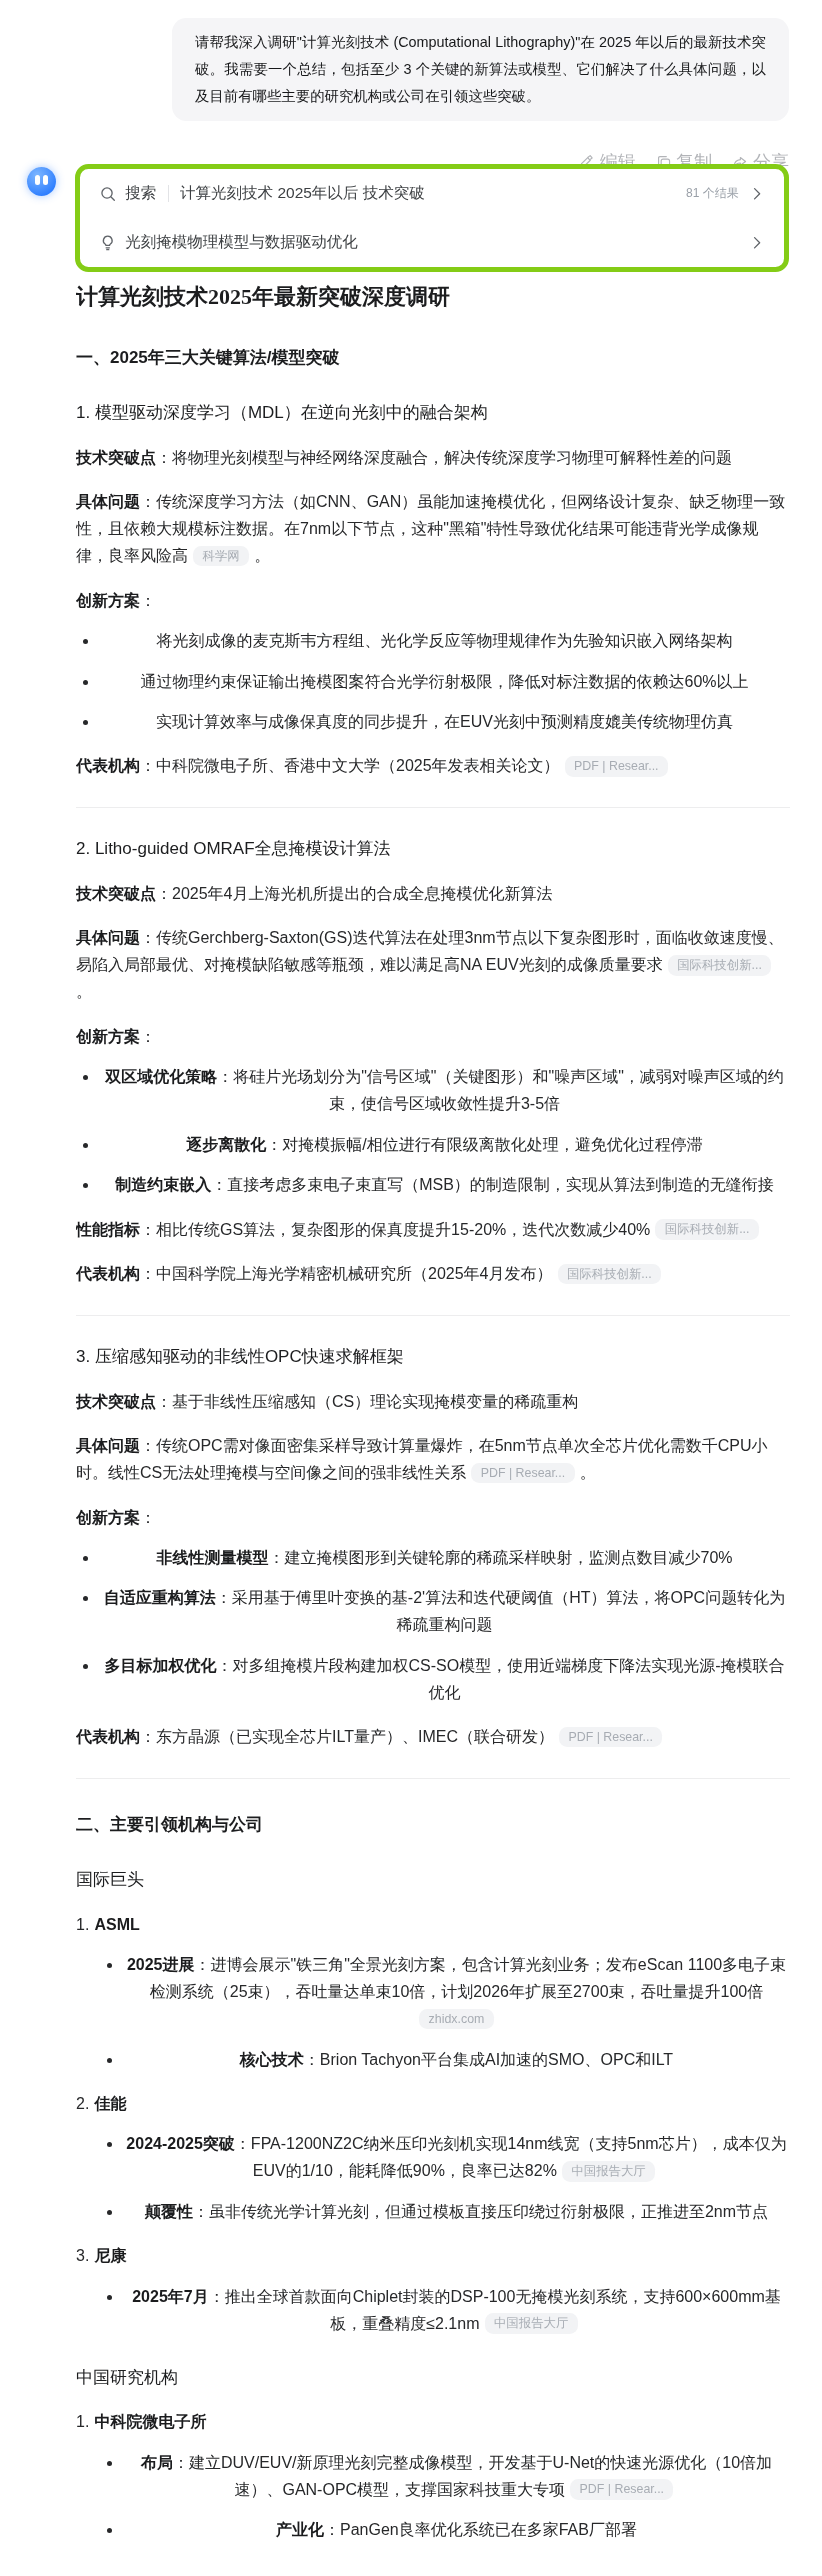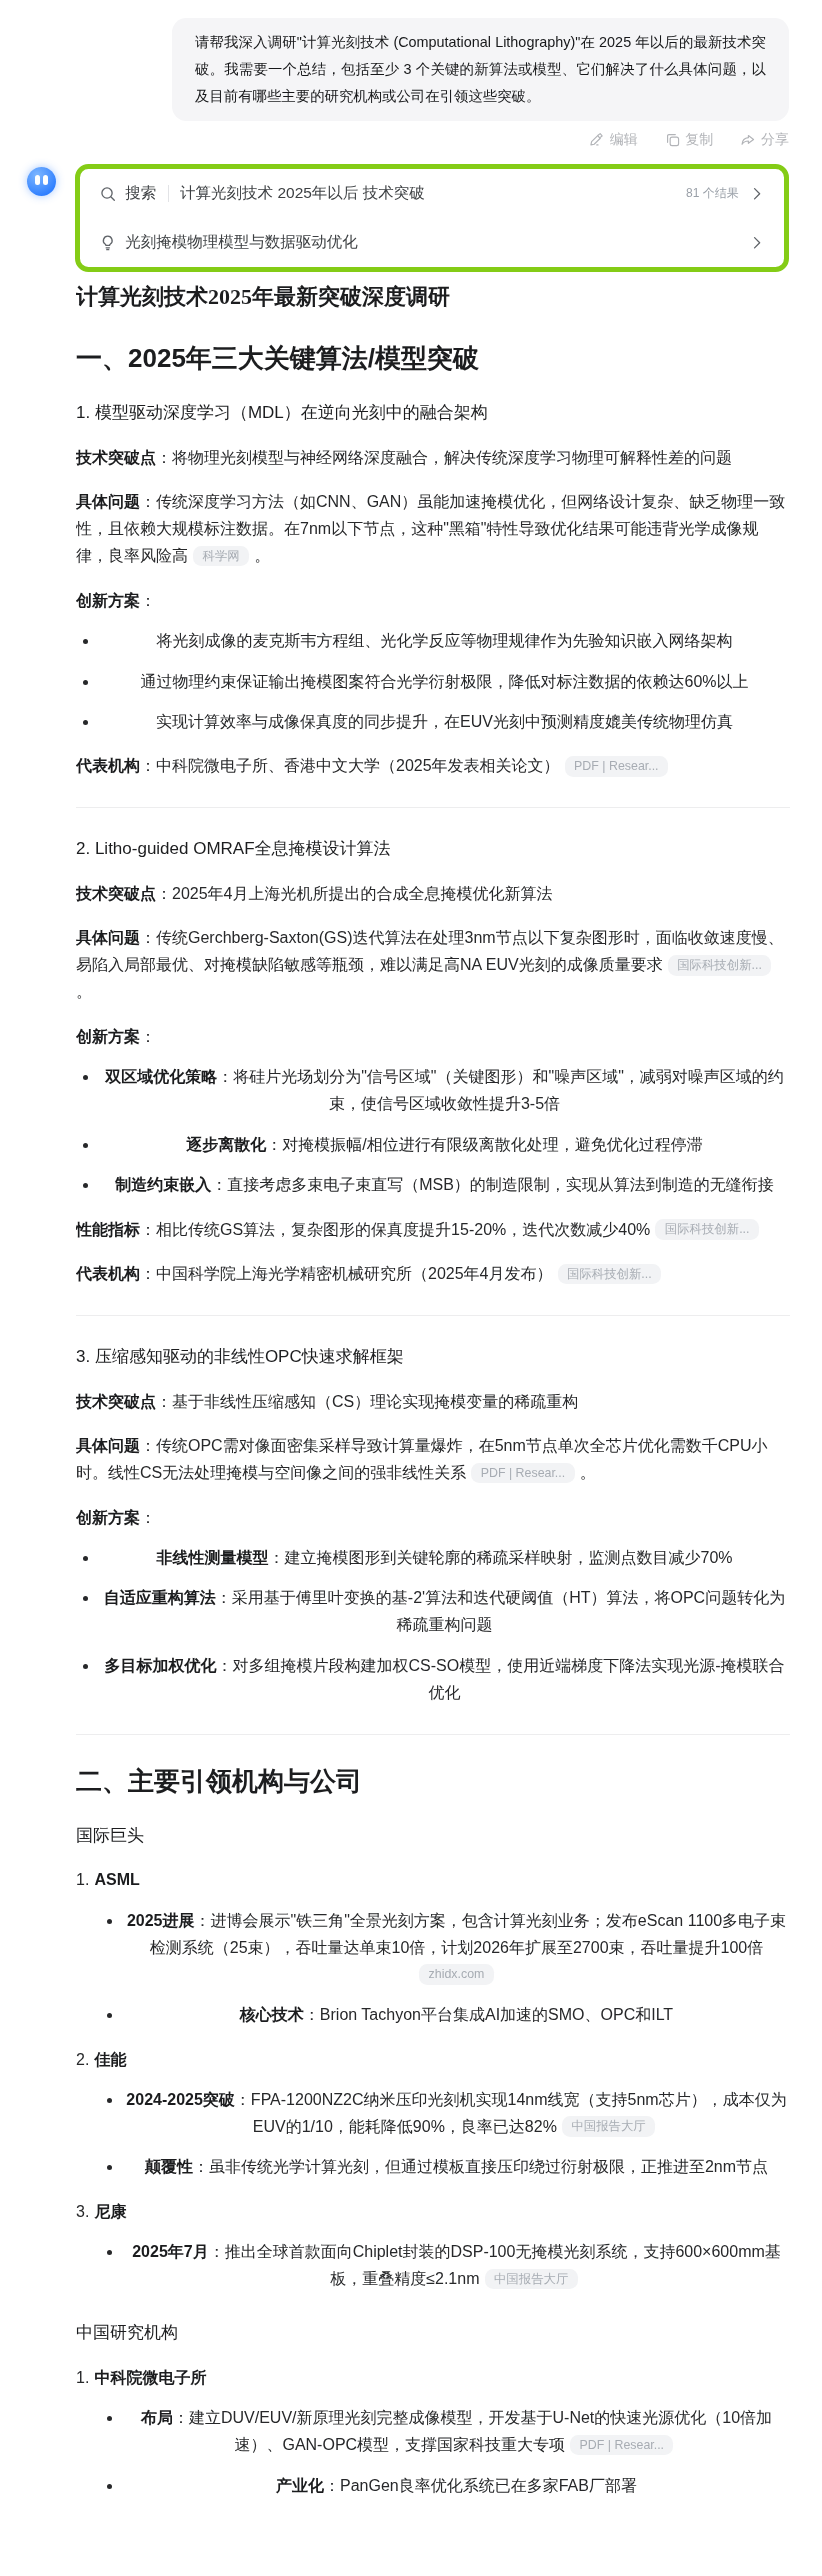--- a/index.html
+++ b/index.html
@@ -8,43 +8,43 @@
     background:#ffffff;color:#262626;
     font-family:"Liberation Sans","DejaVu Sans",sans-serif;
   }
   
   .user-bubble{
     position:absolute;top:17.5px;right:33px;max-width:571px;
     background:#f5f5f7;border-radius:14.4px;padding:11.3px 23px;
     font-size:14.4px;line-height:27px;color:#17181a;text-align:justify;
   }
   
-  .actions{position:absolute;top:131px;right:33px;display:flex;gap:27px;align-items:center;
-    color:#b2b4b8;font-size:14px;}
+  .actions{position:absolute;top:150px;right:33px;display:flex;gap:20px;align-items:center;
+    color:#b2b4b8;font-size:18px;}
   .action{display:flex;align-items:center;gap:5.2px;cursor:pointer;}
   .ic{width:15.5px;height:15.5px;stroke:#b2b4b8;fill:none;stroke-width:1.8;stroke-linecap:round;stroke-linejoin:round;}
   
   .assistant{position:absolute;left:27px;top:164px;width:762px;}
   .avatar{position:absolute;left:0;top:3.1px;width:29px;height:29px;border-radius:50%;
     background:radial-gradient(circle at 35% 28%, #7db6ff, #2f7fff 75%);
     box-shadow:0 0 8.2px rgba(64,138,255,.45);}
   .avatar .eye{position:absolute;top:7.7px;width:4.6px;height:10.3px;border-radius:2.6px;background:#fff;}
   .avatar .eye.l{left:8.2px;} .avatar .eye.r{left:16px;}
   .search-card{margin-left:48px;border:5px solid #84cc16;border-radius:13.4px;background:#fff;}
   .card-row{display:flex;align-items:center;gap:9.3px;padding:14px 18.5px;font-size:15.5px;color:#3d4043;cursor:pointer;}
   .card-row .ic{width:17.5px;height:17.5px;stroke:#5f6368;}
   .card-vdiv{width:1px;height:17.5px;background:#e2e3e6;margin:0 2.1px;}
   .card-spacer{flex:1;}
   .results{color:#9aa0a8;font-size:12px;margin-left:48px;}
   .chev{width:13.4px;height:13.4px;stroke:#b6bac0;}
   
   .article{margin-left:49px;margin-top:2.1px;width:714px;height:2819px;overflow:hidden;
     font-size:16px;line-height:27px;color:#27282a;}
   .article h1{font-size:22px;line-height:30px;font-weight:700;margin:8.2px 0 0;color:#1c1d1f;font-family:Liberation Serif, serif;}
-  .article h2{font-size:26px;line-height:28px;font-weight:700;margin:32px 0 0;color:#1c1d1f;}
+  .article h2{font-size:17px;line-height:28px;font-weight:700;margin:32px 0 0;color:#1c1d1f;}
   .article h3{font-size:17px;line-height:26px;font-weight:400;margin:28px 0 0;color:#1c1d1f;}
   .article p{margin:17.5px 0 0;}
   .article strong{font-weight:700;color:#1b1c1e;}
   .article hr{border:none;border-top:1px solid #ededee;margin:28px 0 0;}
   .a-ul{margin:4.1px 0 0;padding-left:23px;list-style:disc;text-align:center;}
   .a-ul li{margin:13.4px 0 0;}
   .a-ul.sub{margin:3.1px 0 0;padding-left:47px;}
   .a-ol{margin:4.1px 0 0;}
   .a-olitem{margin:17.5px 0 0;}
   .a-olnum{margin-right:5.2px;}
@@ -145,20 +145,21 @@
       <hr>
       <h3>3. 压缩感知驱动的非线性OPC快速求解框架</h3>
       <p><strong>技术突破点</strong><span>：基于非线性压缩感知（CS）理论实现掩模变量的稀疏重构</span></p>
       <p><strong>具体问题</strong><span>：传统OPC需对像面密集采样导致计算量爆炸，在5nm节点单次全芯片优化需数千CPU小时。线性CS无法处理掩模与空间像之间的强非线性关系</span><span class="cite">PDF | Resear...</span><span>。</span></p>
       <p><strong>创新方案</strong><span>：</span></p>
       <ul class="a-ul">
         <li><strong>非线性测量模型</strong><span>：建立掩模图形到关键轮廓的稀疏采样映射，监测点数目减少70%</span></li>
         <li><strong>自适应重构算法</strong><span>：采用基于傅里叶变换的基-2'算法和迭代硬阈值（HT）算法，将OPC问题转化为稀疏重构问题</span></li>
         <li><strong>多目标加权优化</strong><span>：对多组掩模片段构建加权CS-SO模型，使用近端梯度下降法实现光源-掩模联合优化</span></li>
       </ul>
+      <p><strong>代表机构</strong><span>：东方晶源（已实现全芯片ILT量产）、IMEC（联合研发）</span><span class="cite">PDF | Resear...</span></p>
       <hr>
       <h2>二、主要引领机构与公司</h2>
       <h3>国际巨头</h3>
       <div class="a-ol">
         <div class="a-olitem">
           <div><span class="a-olnum">1.</span><strong>ASML</strong></div>
           <ul class="a-ul sub">
             <li><strong>2025进展</strong><span>：进博会展示"铁三角"全景光刻方案，包含计算光刻业务；发布eScan 1100多电子束检测系统（25束），吞吐量达单束10倍，计划2026年扩展至2700束，吞吐量提升100倍</span><span class="cite">zhidx.com</span></li>
             <li><strong>核心技术</strong><span>：Brion Tachyon平台集成AI加速的SMO、OPC和ILT</span></li>
           </ul>

